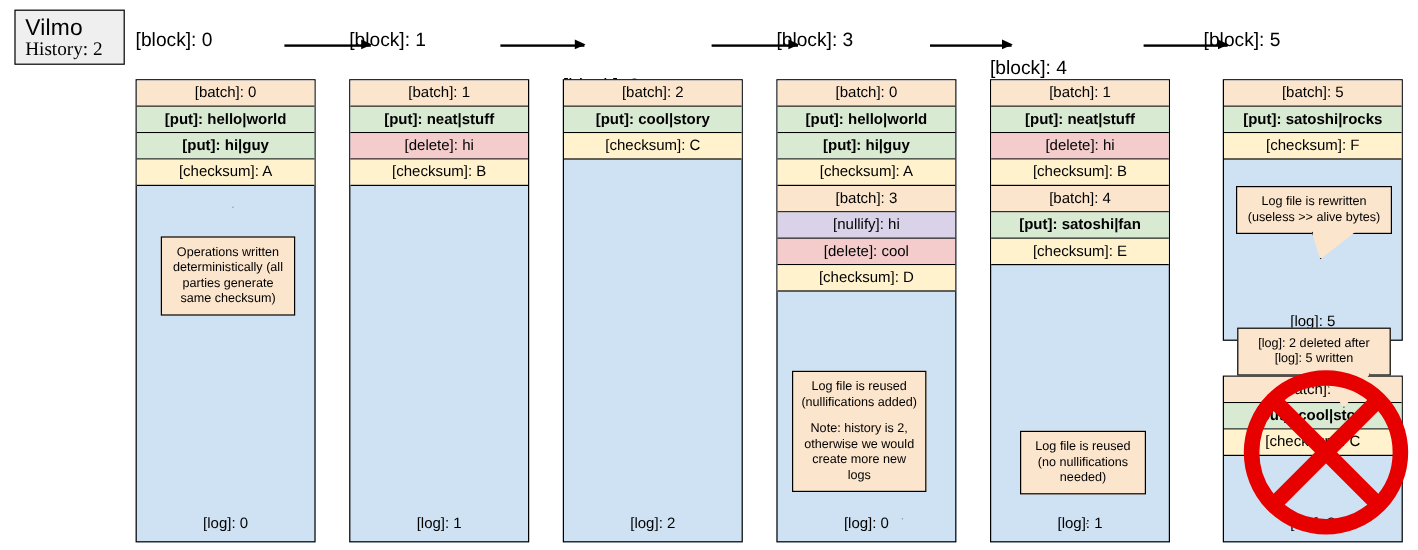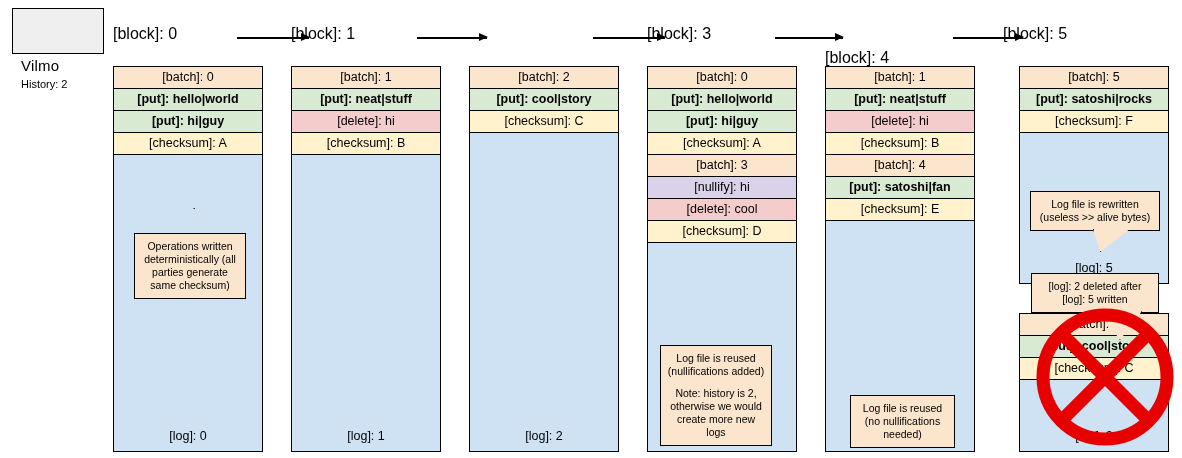--- a/index.html
+++ b/index.html
@@ -22,28 +22,28 @@
     left: 12px;
     top: 8px;
     width: 92px;
     height: 46px;
     background: #efefef;
     border: 1px solid #000000;
     box-sizing: border-box;
     padding: 4px 0 0 8px;
   }
   #vilmo-title {
-    font-size: 15px;
+    font-size: 19px;
     line-height: 22px;
     letter-spacing: .2px;
-    margin-top: 42px;
   }
   #vilmo-sub {
-    font-size: 11px;
+    font-size: 16px;
     line-height: 14px;
+    font-family: Liberation Serif, serif;
   }
 
   
   .block-header {
     position: absolute;
     top: 24px;
     width: 150px;
     font-size: 16px;
     line-height: 20px;
     white-space: nowrap;
@@ -95,21 +95,20 @@
   }
   .row.batch     { background: #fce5cd; }
   .row.checksum  { background: #fff2cc; }
   .row.put       { background: #d9ead3; font-weight: bold; }
   .row.delete    { background: #f4cccc; }
   .row.nullify   { background: #d9d2e9; }
 
   .log-area {
     flex: 1 1 auto;
     position: relative;
-    margin-top: 36px;
   }
   .log-label {
     position: absolute;
     left: 0;
     right: 0;
     bottom: 8px;
     text-align: center;
     font-size: 12.5px;
   }
 

